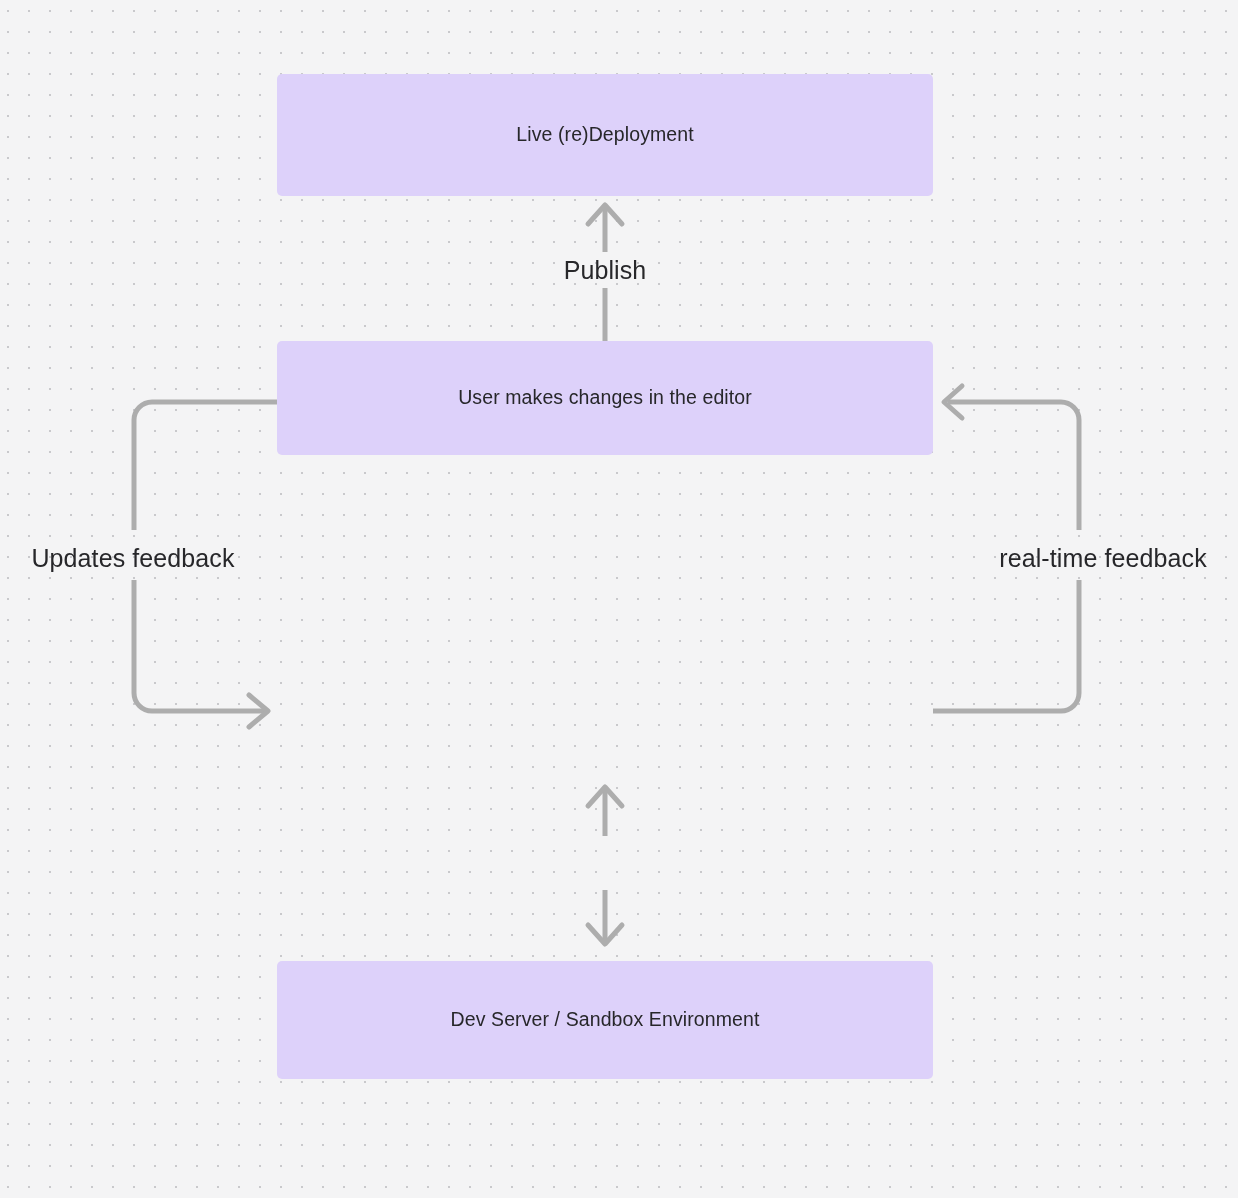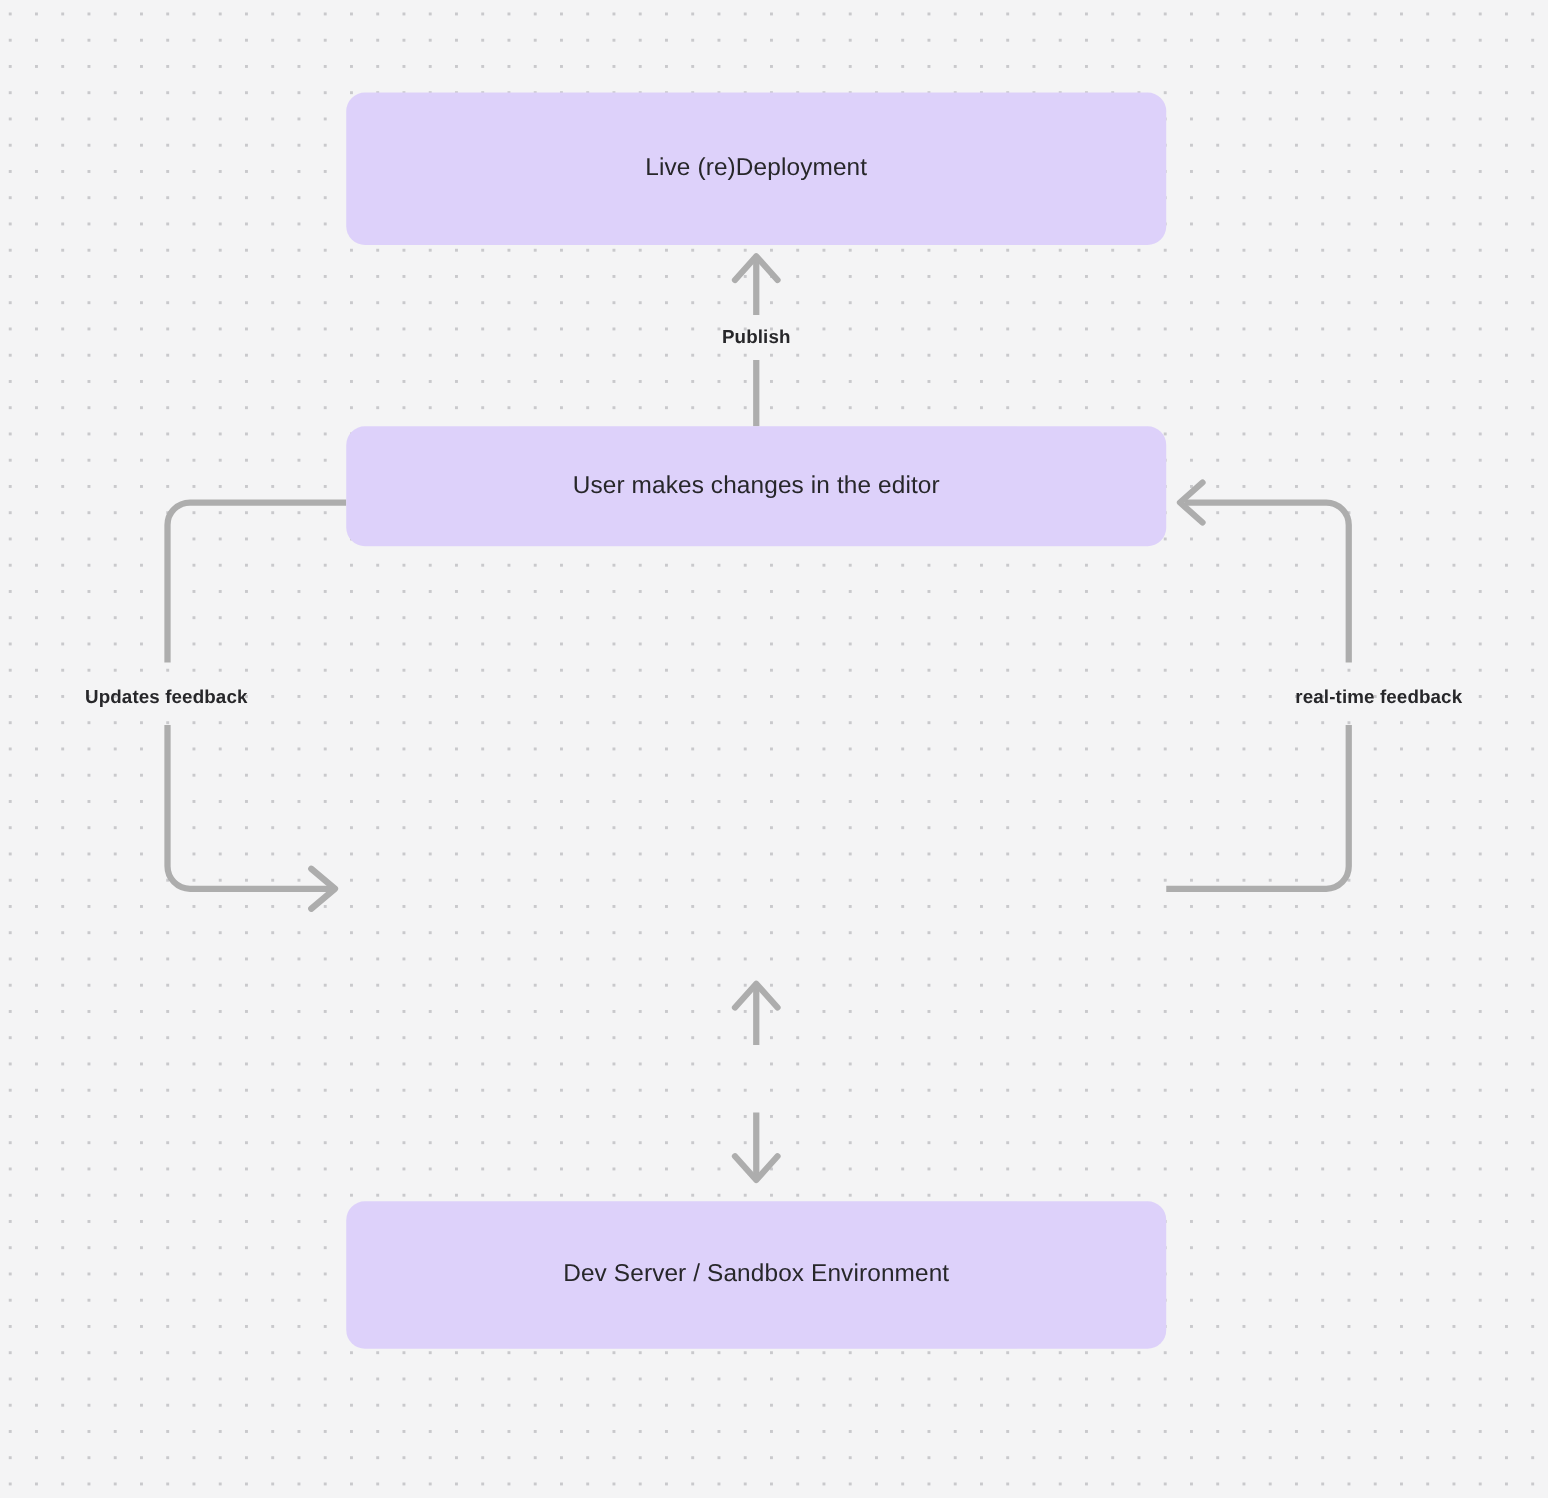--- a/index.html
+++ b/index.html
@@ -28,46 +28,45 @@
     left: 0;
     top: 0;
     width: 1238px;
     height: 1198px;
     pointer-events: none;
   }
   .node {
     position: absolute;
     box-sizing: border-box;
     background: #ddd1fa;
-    border-radius: 15px;
+    border-radius: 5px;
     display: flex;
     align-items: center;
     justify-content: center;
     text-align: center;
     color: #27272a;
     font-size: 19.5px;
     font-family: "Liberation Sans", sans-serif;
     letter-spacing: 0.1px;
     line-height: 1.3;
   }
   .node .node-label {
     display: block;
     padding: 0 16px;
   }
   .edge-label {
     position: absolute;
     color: #27272a;
-    font-size: 15px;
+    font-size: 25px;
     font-family: "Liberation Sans", sans-serif;
     letter-spacing: 0.1px;
     white-space: nowrap;
     line-height: 1;
     transform: translate(-50%, -50%);
     background: transparent;
-    font-weight: bold;
   }
 </style>
 </head>
 <body>
 
 <div id="canvas">
 
   <svg class="edges" width="1238" height="1198" viewBox="0 0 1238 1198" xmlns="http://www.w3.org/2000/svg">
     <defs>
       <style>
@@ -99,21 +98,21 @@
       <path class="hd" d="M 588 806 L 605 787 L 622 806"></path>
       <path class="ln" d="M 605 890 L 605 941"></path>
       <path class="hd" d="M 588 925 L 605 944 L 622 925"></path>
     </g>
   </svg>
 
   <div class="node" style="left:277px; top:74px; width:656px; height:122px;">
     <span class="node-label">Live (re)Deployment</span>
   </div>
 
-  <div class="node" style="left:277px; top:341px; width:656px; height:96px;">
+  <div class="node" style="left:277px; top:341px; width:656px; height:114px;">
     <span class="node-label">User makes changes in the editor</span>
   </div>
 
 
   <div class="node" style="left:277px; top:961px; width:656px; height:118px;">
     <span class="node-label">Dev Server / Sandbox Environment</span>
   </div>
 
   <div class="edge-label" style="left:605px; top:270px;">Publish</div>
 

